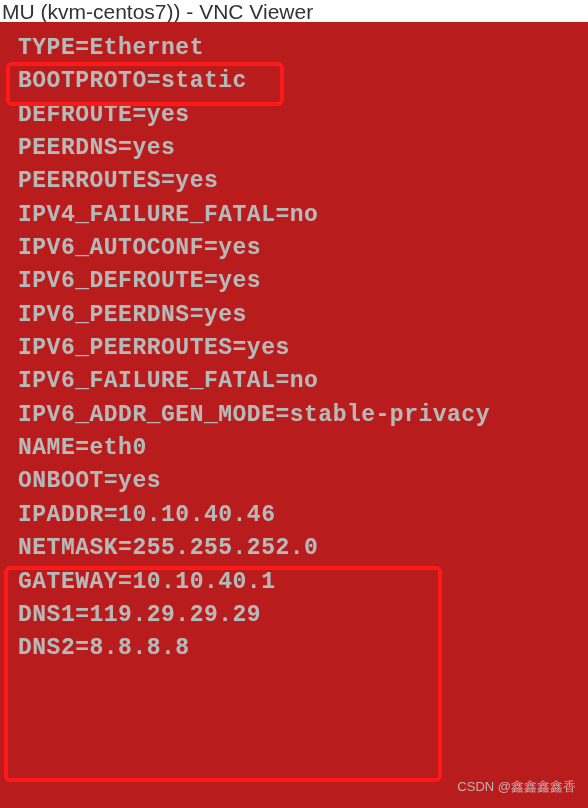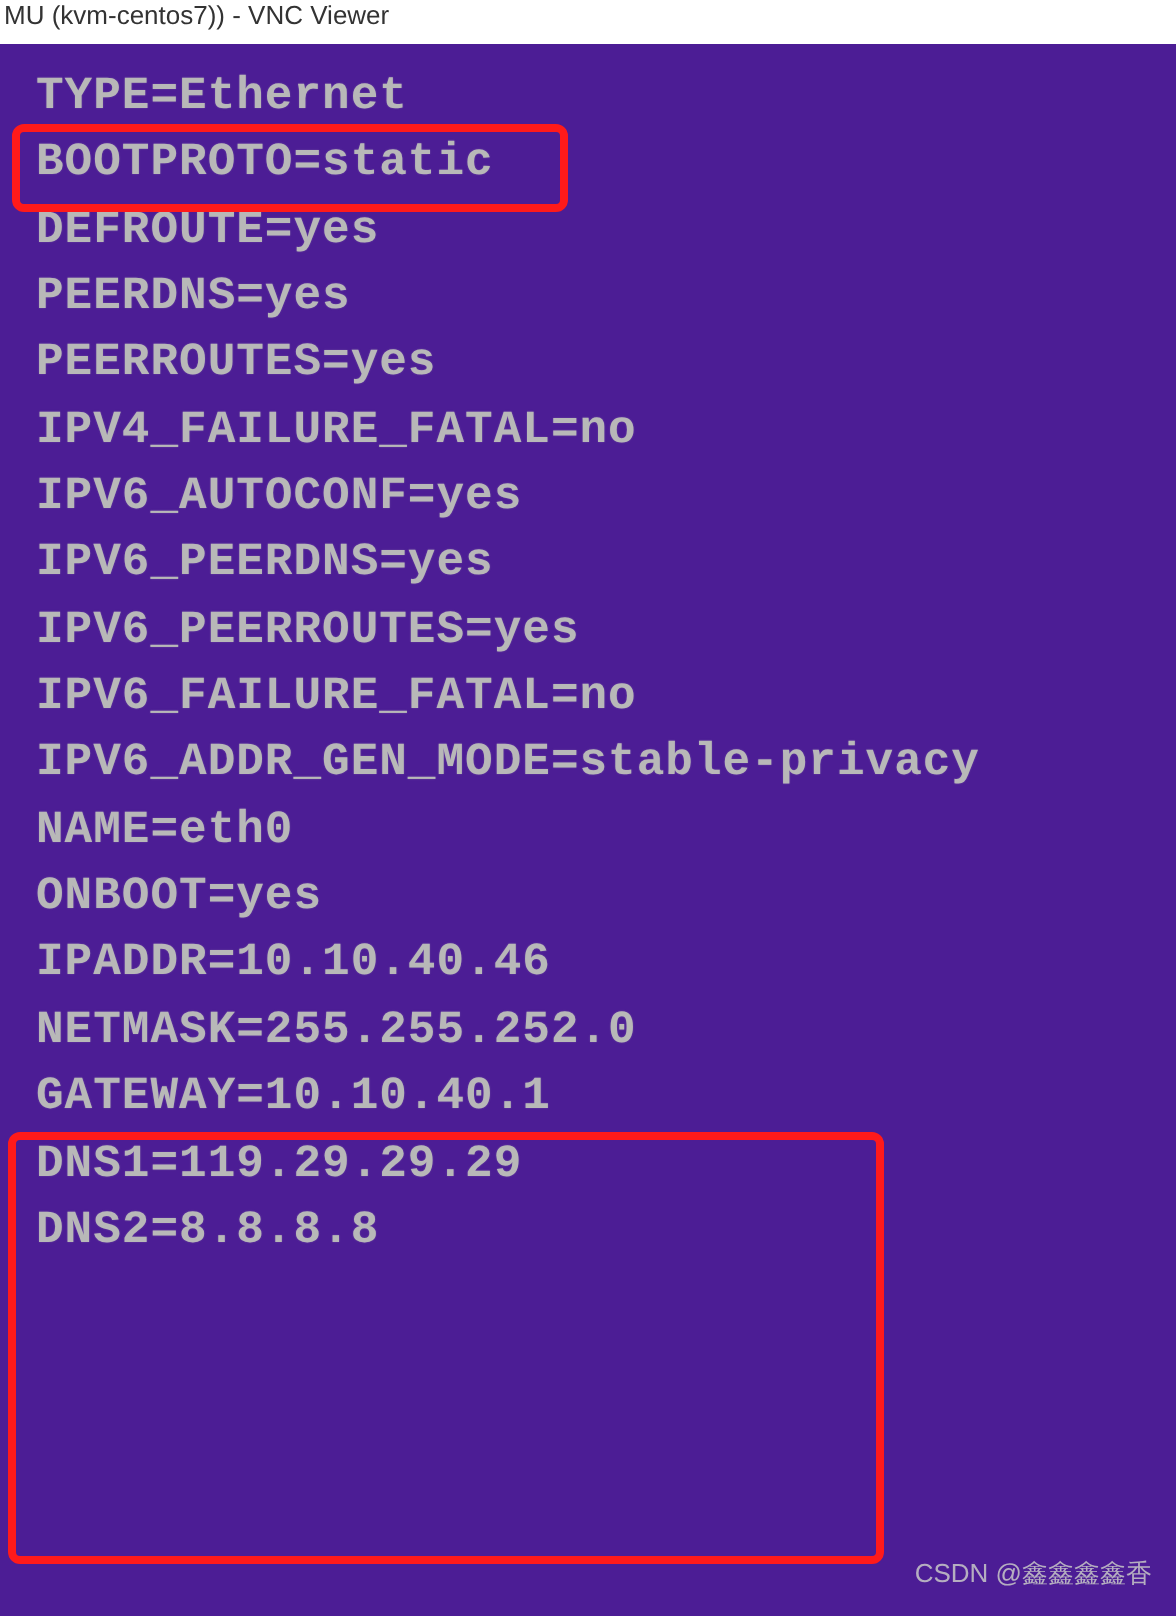--- a/index.html
+++ b/index.html
@@ -10,27 +10,27 @@
     body {
       width: 588px;
       height: 808px;
       background: #fff;
       overflow: hidden;
       font-family: sans-serif;
     }
     .title-bar {
       height: 22px;
       padding-left: 2px;
-      font-size: 13px;
+      font-size: 21px;
       color: #333;
       background: #fff;
       white-space: nowrap;
     }
     .terminal {
-      background: #4c1d95;
+      background: #b91c1c;
       width: 100%;
       height: calc(100% - 22px);
       padding: 10px 4px 4px 18px;
       position: relative;
     }
     .line {
       font-family: "Courier New", monospace;
       font-weight: bold;
       color: #b8b8b8;
       font-size: 23px;
@@ -77,20 +77,21 @@
 </div>
 
 <div class="terminal">
   <div class="line">TYPE=Ethernet</div>
   <div class="line">BOOTPROTO=static</div>
   <div class="line">DEFROUTE=yes</div>
   <div class="line">PEERDNS=yes</div>
   <div class="line">PEERROUTES=yes</div>
   <div class="line">IPV4_FAILURE_FATAL=no</div>
   <div class="line">IPV6_AUTOCONF=yes</div>
+  <div class="line">IPV6_DEFROUTE=yes</div>
   <div class="line">IPV6_PEERDNS=yes</div>
   <div class="line">IPV6_PEERROUTES=yes</div>
   <div class="line">IPV6_FAILURE_FATAL=no</div>
   <div class="line">IPV6_ADDR_GEN_MODE=stable-privacy</div>
   <div class="line">NAME=eth0</div>
   <div class="line">ONBOOT=yes</div>
   <div class="line">IPADDR=10.10.40.46</div>
   <div class="line">NETMASK=255.255.252.0</div>
   <div class="line">GATEWAY=10.10.40.1</div>
   <div class="line">DNS1=119.29.29.29</div>

